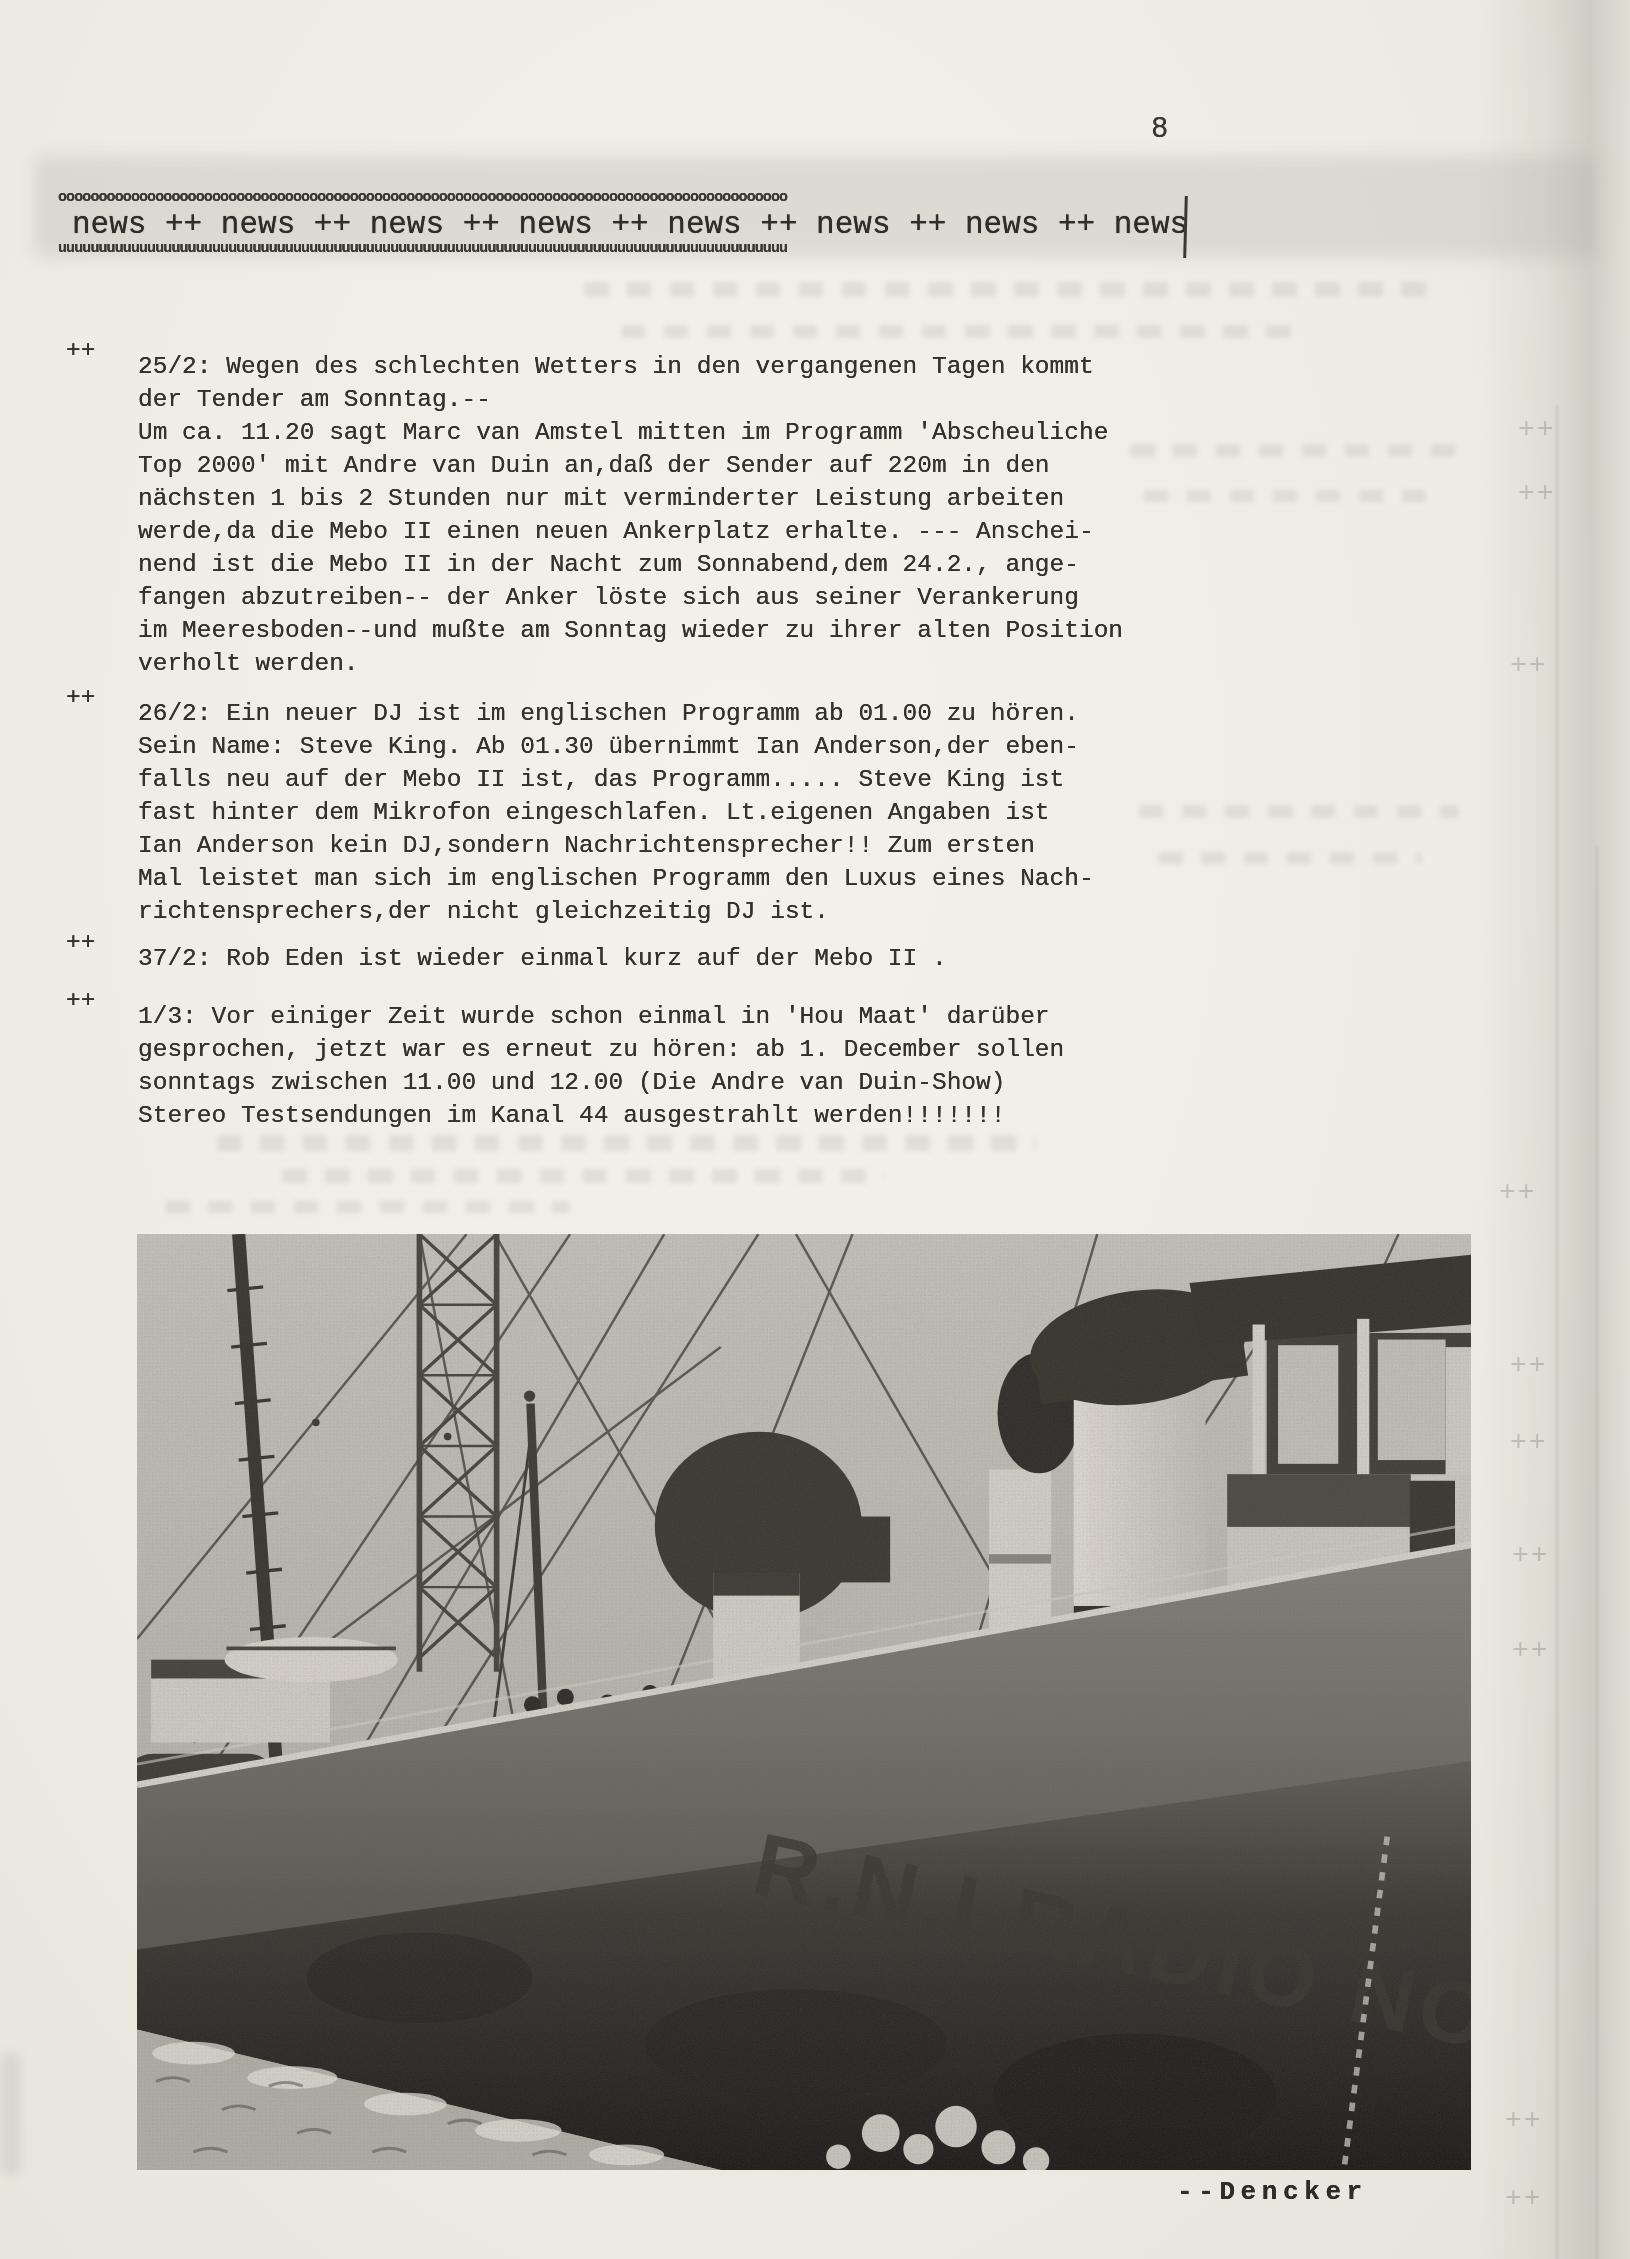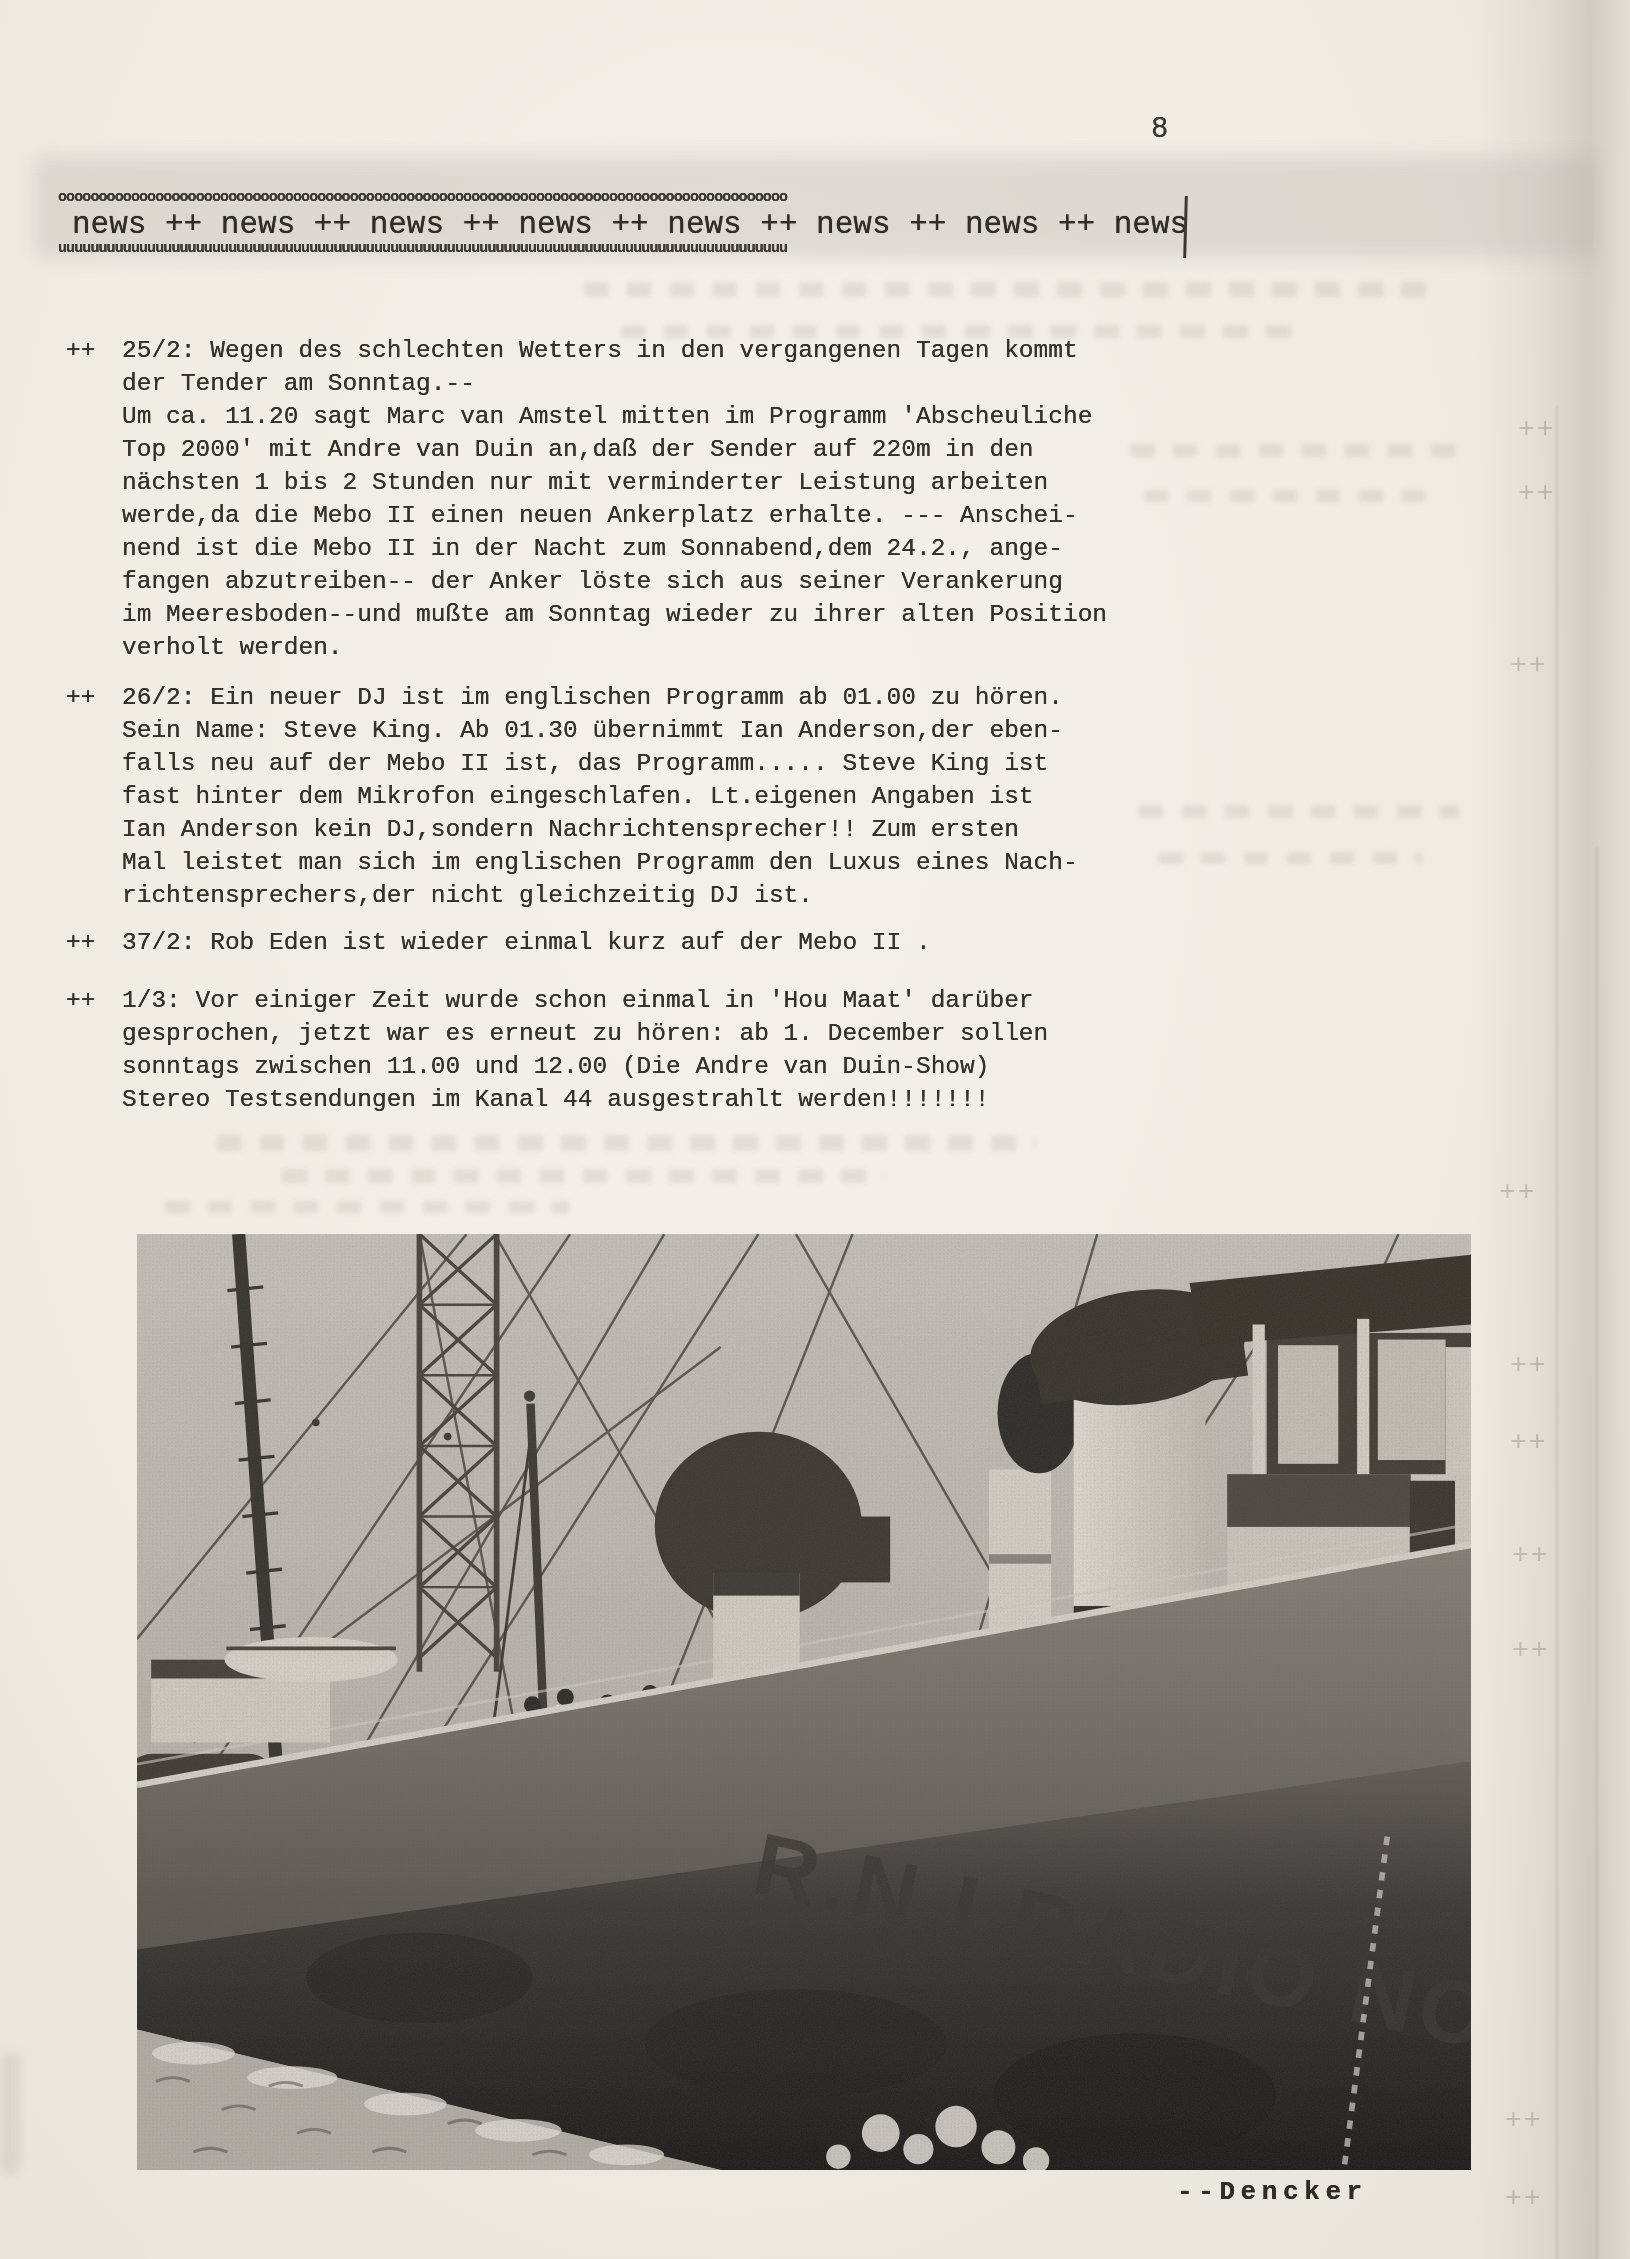--- a/index.html
+++ b/index.html
@@ -40,21 +40,21 @@
   .loops.top{top:188px;}
   .loops.bottom{top:239px;}
   .newsline{position:absolute;left:60px;top:208px;font-size:31px;line-height:34px;
     white-space:nowrap;color:#2f2d29;text-shadow:0 0 0.7px #2f2d29;margin-left:12px;}
   .endbar{position:absolute;left:1184px;top:196px;width:2.8px;height:62px;
     background:#3a3833;transform:rotate(1.5deg);}
   
   .article{position:absolute;left:122px;font-size:24.5px;line-height:33px;}
   .article .marker{position:absolute;left:-56px;top:0;
     text-shadow:0 0 0.6px currentColor;}
-  .article pre{margin:0;font:inherit;white-space:pre;
+  .article pre{margin:16px;font:inherit;white-space:pre;
     text-shadow:0 0 0.6px currentColor;}
   
   .photo{left:137px;top:1234px;width:1334px;height:936px;}
   .credit{left:1177px;top:2177px;width:311px;
     font-size:26px;font-weight:bold;letter-spacing:5.6px;color:#2e2c28;
     text-shadow:0 0 0.6px #2e2c28;}
 </style>
 </head>
 <body>
 

